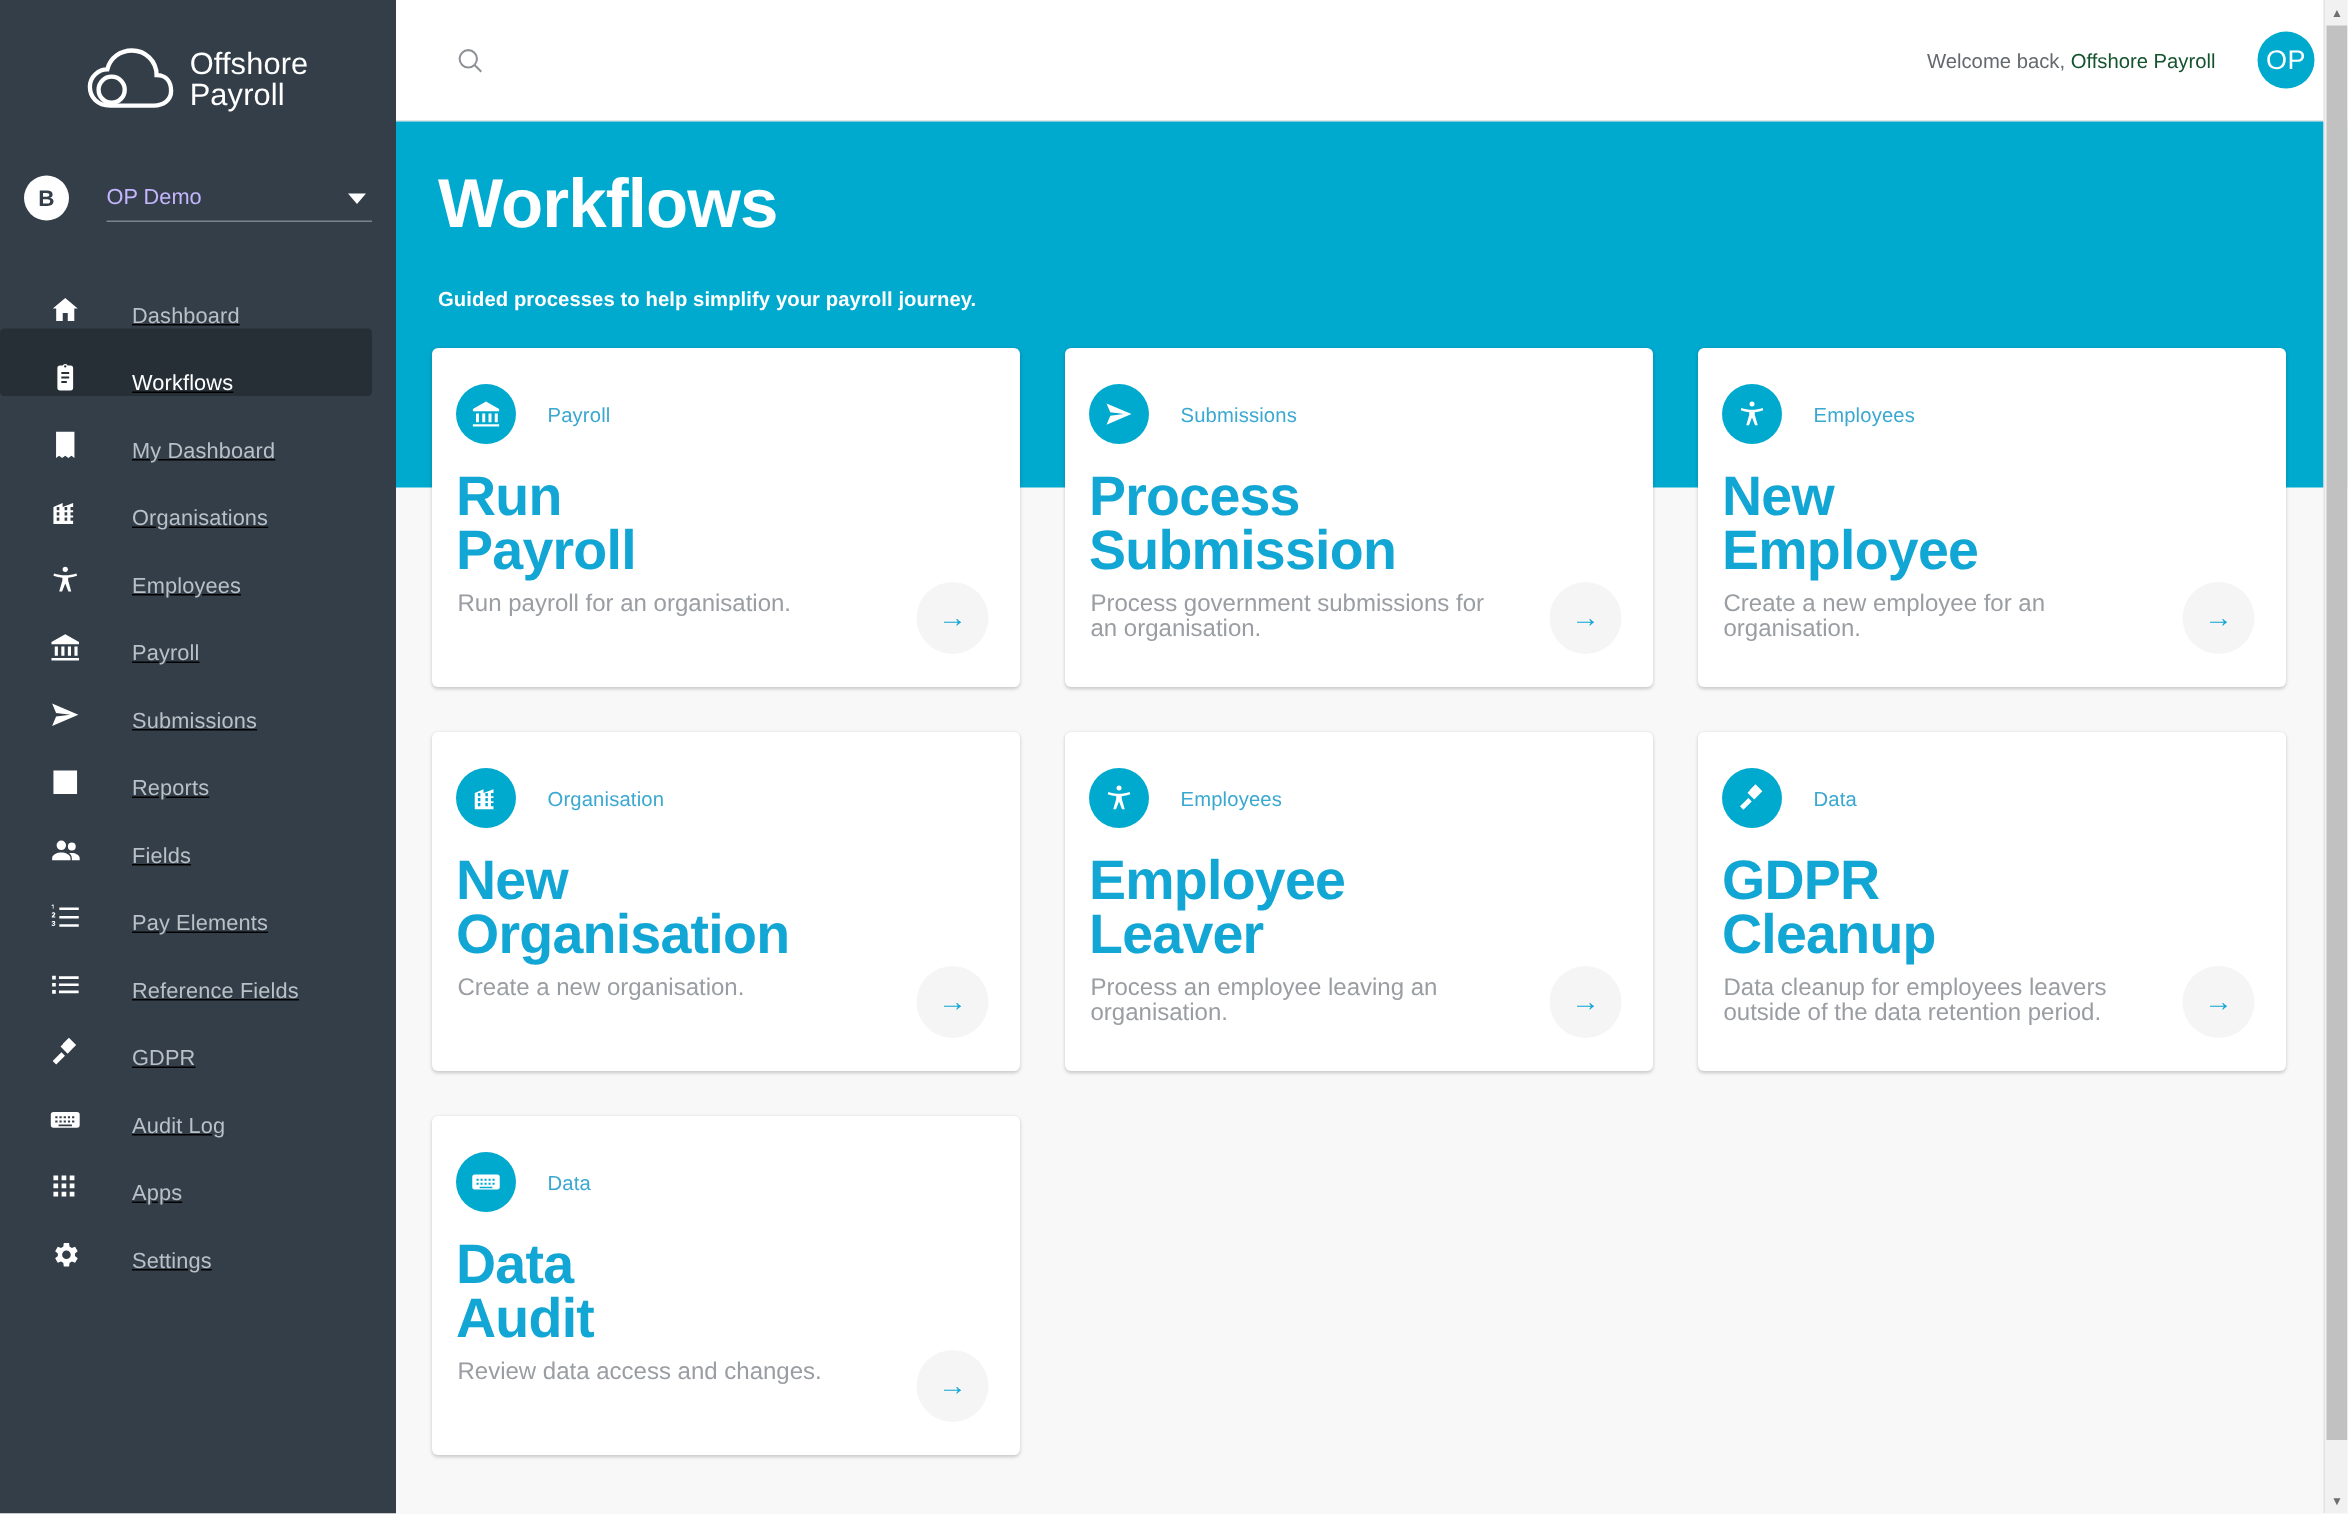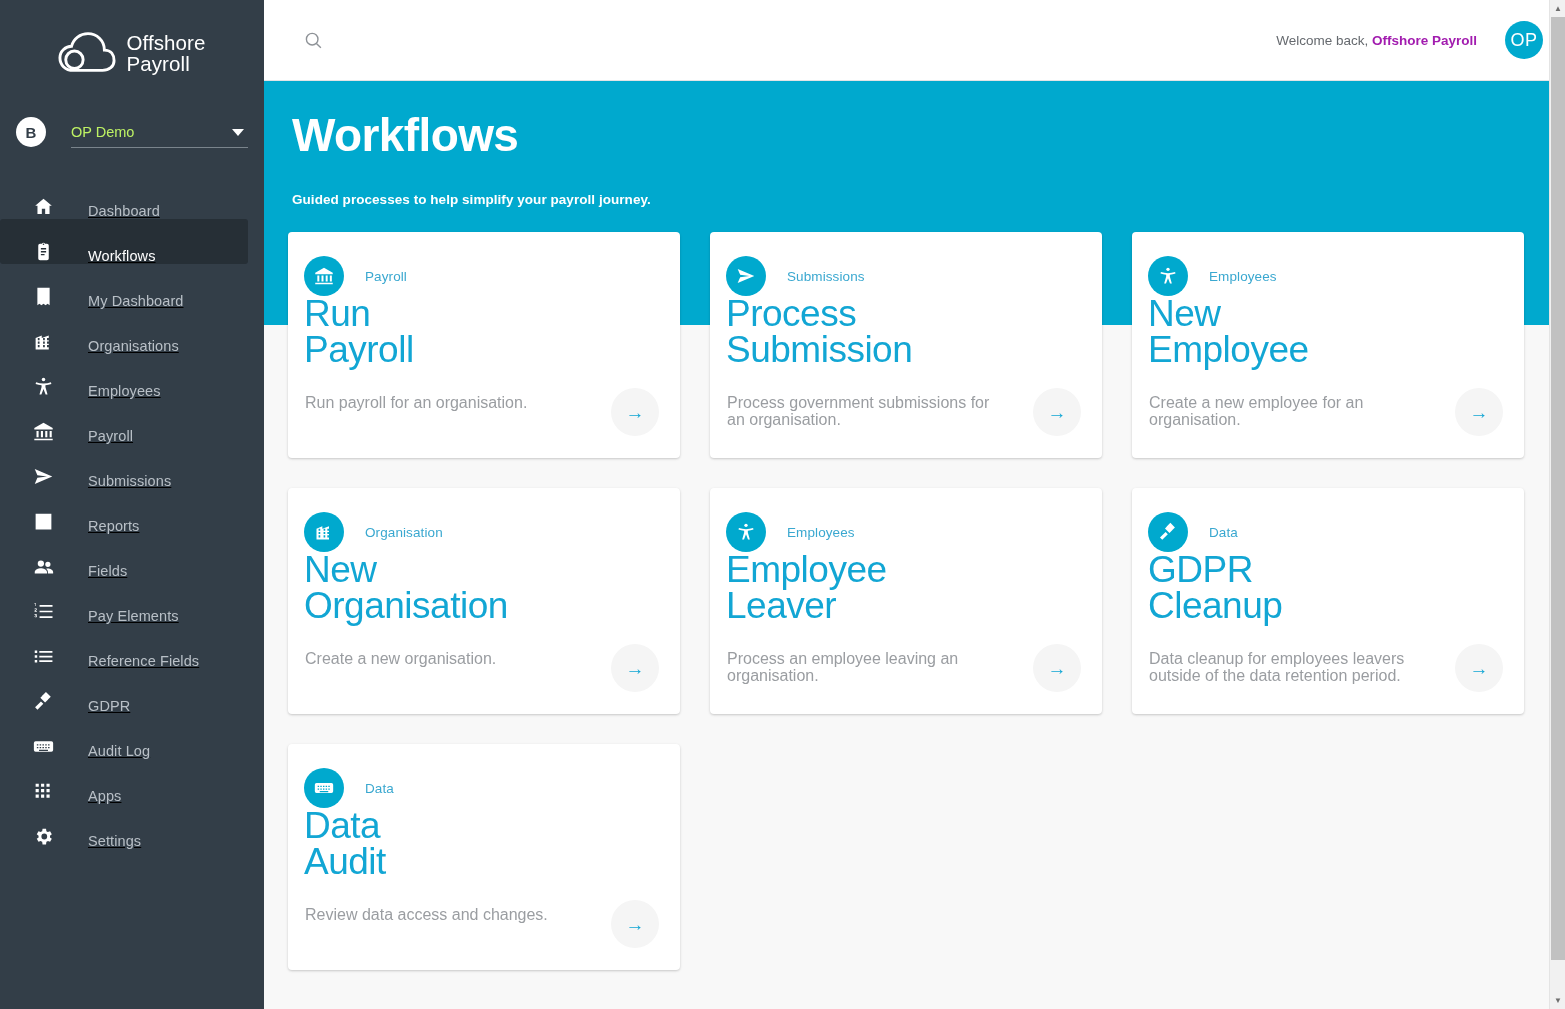--- a/index.html
+++ b/index.html
@@ -56,21 +56,21 @@
     margin-left: 25px;
     flex: 1;
     border-bottom: 1px solid #7a848c;
     height: 32px;
     display: flex;
     align-items: center;
     position: relative;
     padding-right: 22px;
   }
   .org-select-label {
-    color: #bef264;
+    color: #c4b5fd;
     font-size: 14.5px;
   }
   .caret {
     position: absolute; right: 4px; top: 13px;
     width: 0; height: 0;
     border-left: 6px solid transparent;
     border-right: 6px solid transparent;
     border-top: 7px solid #ffffff;
   }
 
@@ -122,21 +122,21 @@
     display: flex; align-items: center; justify-content: center;
     color: #8e9297;
     cursor: pointer;
   }
   .topbar-spacer { flex: 1; }
   .welcome {
     color: #65696e;
     font-size: 13.5px;
     margin-right: 28px;
   }
-  .welcome b { color: #a21caf; font-weight: 700; }
+  .welcome b { color: #14532d; font-weight: 400; }
   .avatar-op {
     width: 38px; height: 38px; border-radius: 50%;
     background: #00a9ce; color: #ffffff;
     display: flex; align-items: center; justify-content: center;
     font-size: 18px; font-weight: 400; letter-spacing: 0.4px;
     cursor: pointer;
   }
 
   .hero {
     position: absolute;
@@ -191,24 +191,25 @@
     color: #ffffff;
     flex: 0 0 40px;
   }
   .card-cat {
     margin-left: 21px;
     color: #3aa8d0;
     font-size: 13.5px;
     letter-spacing: 0.1px;
   }
   .card-title {
+    margin-top: 17px;
     color: #12a6d4;
     font-size: 37px;
     line-height: 36px;
-    font-weight: 400;
+    font-weight: 700;
     letter-spacing: -0.5px;
     white-space: pre-line;
   }
   .card-desc {
     position: absolute;
     left: 17px;
     top: 162px;
     width: 270px;
     color: #9a9da1;
     font-size: 16px;

